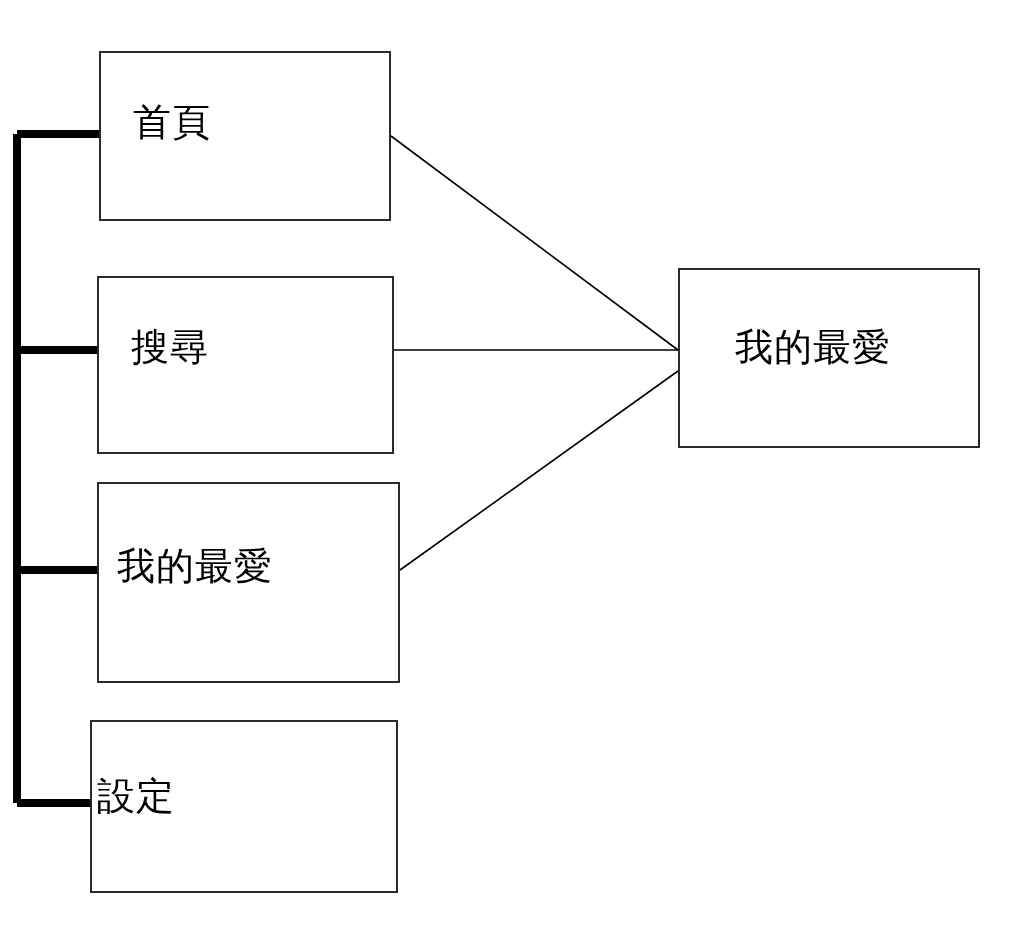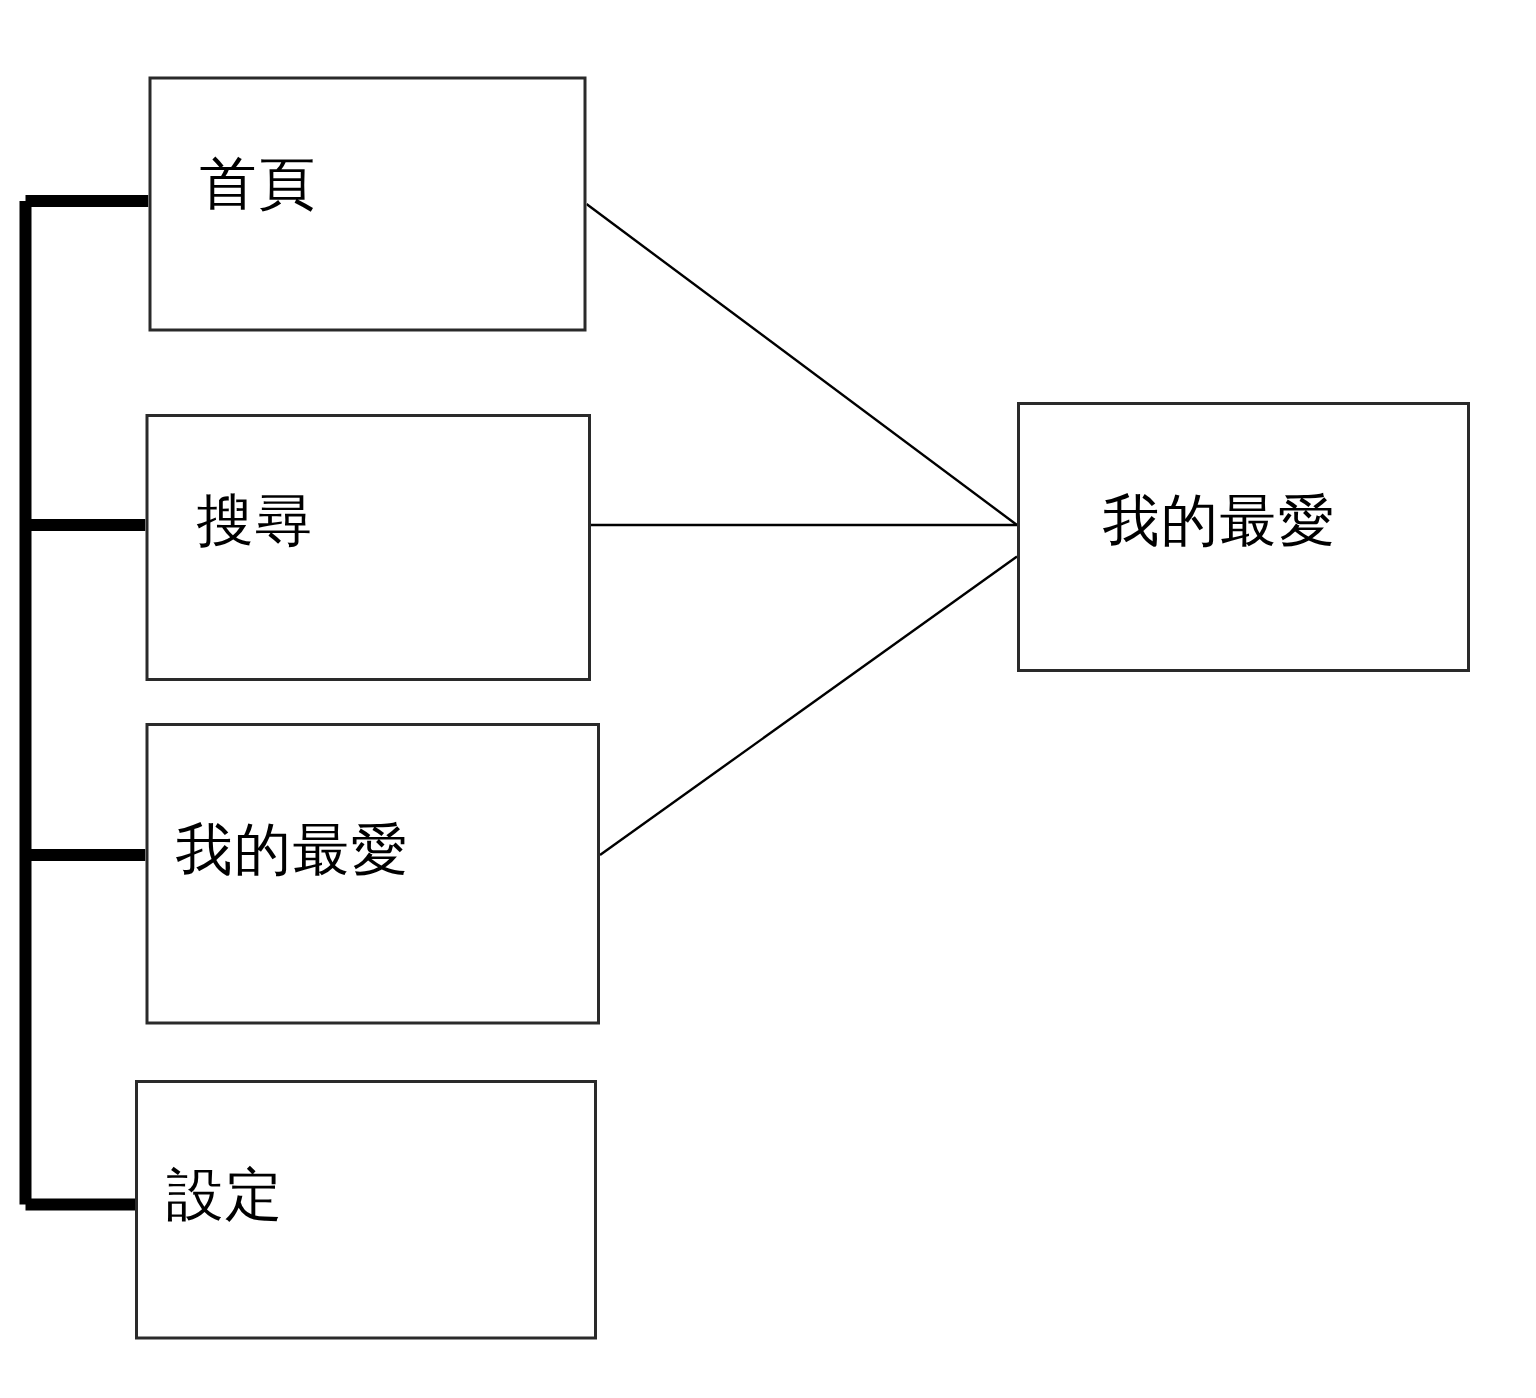--- a/index.html
+++ b/index.html
@@ -66,18 +66,18 @@
   </svg>
 
   <div id="node-layer">
       <div class="node-box" style="left: 99px; top: 51px; width: 292px; height: 170px; border-color: rgb(42, 42, 42);"></div>
       <div class="node-label" style="left: 133px; top: 103px; color: rgb(0, 0, 0);">首頁</div>
       <div class="node-box" style="left: 97px; top: 276px; width: 297px; height: 178px; border-color: rgb(42, 42, 42);"></div>
       <div class="node-label" style="left: 131px; top: 328px; color: rgb(0, 0, 0);">搜尋</div>
       <div class="node-box" style="left: 97px; top: 482px; width: 303px; height: 201px; border-color: rgb(42, 42, 42);"></div>
       <div class="node-label" style="left: 117px; top: 547px; color: rgb(0, 0, 0);">我的最愛</div>
       <div class="node-box" style="left: 90px; top: 720px; width: 308px; height: 173px; border-color: rgb(42, 42, 42);"></div>
-      <div class="node-label" style="left: 111px; top: 777px; color: rgb(0, 0, 0); text-align: right;">設定</div>
+      <div class="node-label" style="left: 97px; top: 777px; color: rgb(0, 0, 0); text-align: right;">設定</div>
       <div class="node-box" style="left: 678px; top: 268px; width: 302px; height: 180px; border-color: rgb(42, 42, 42);"></div>
       <div class="node-label" style="left: 735px; top: 328px; color: rgb(0, 0, 0);">我的最愛</div>
     </div>
 
 </div>
 
 </body></html>

